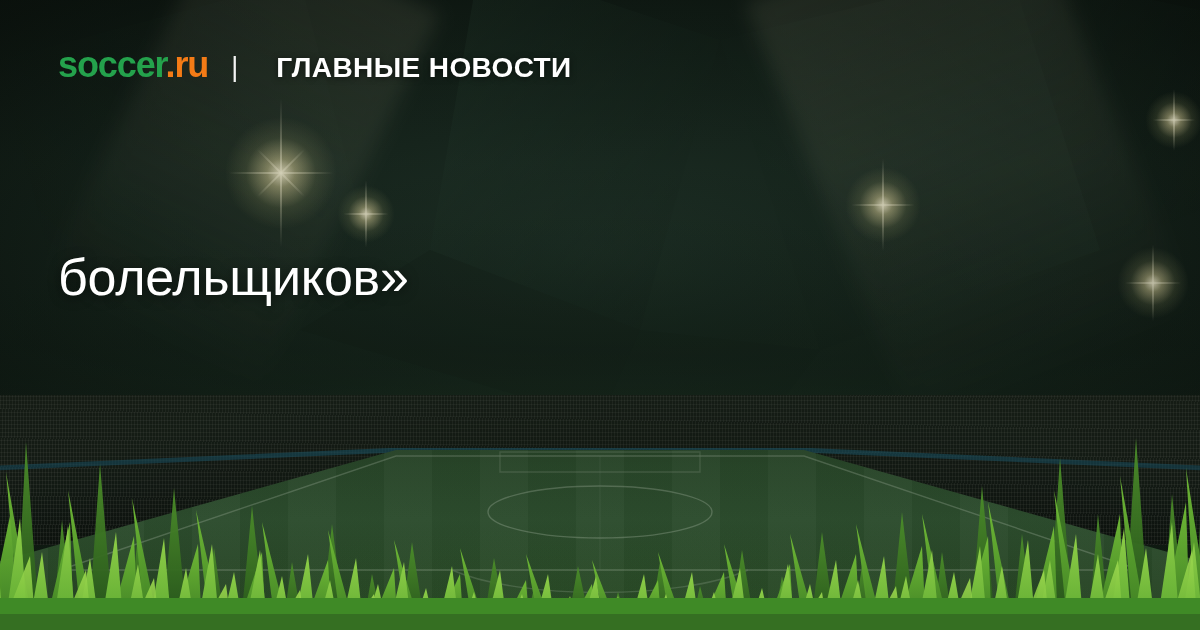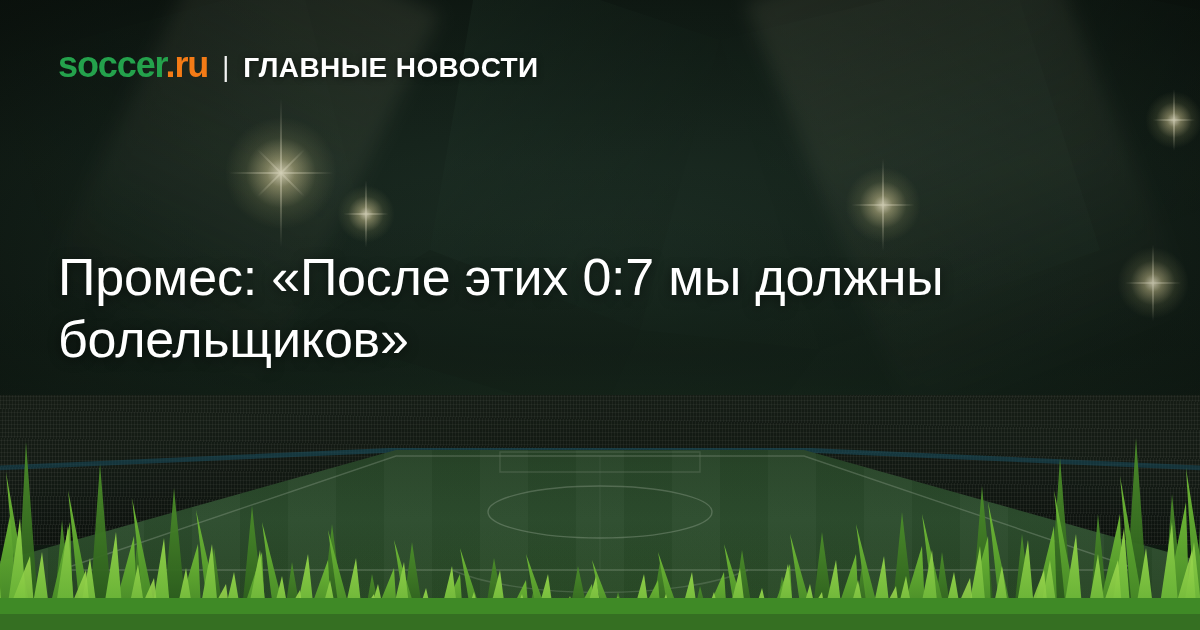--- a/index.html
+++ b/index.html
@@ -105,21 +105,21 @@
   }
   .grass svg { display: block; width: 100%; height: 100%; }
 
   
   .brandbar {
     position: absolute;
     left: 58px;
     top: 47px;
     display: flex;
     align-items: baseline;
-    gap: 14px;
+    gap: 23px;
     z-index: 40;
   }
   .logo {
     font-size: 36px;
     font-weight: bold;
     letter-spacing: -1.1px;
     line-height: 1;
   }
   .logo .soccer { color: #24a24c; }
   .logo .ru { color: #f47b16; }
@@ -131,20 +131,21 @@
     opacity: .95;
     transform: translateY(-1px);
   }
   .kicker {
     color: #ffffff;
     font-size: 28px;
     font-weight: bold;
     letter-spacing: .4px;
     line-height: 1;
     text-shadow: 0 1px 6px rgba(0,0,0,.55);
+    margin-left: 15px;
   }
 
   .headline {
     position: absolute;
     left: 58px;
     top: 212px;
     width: 1090px;
     z-index: 40;
     color: #ffffff;
     font-size: 52px;
@@ -410,17 +411,16 @@
 
   <div class="brandbar">
     <div class="logo">
       <span class="soccer">soccer</span><span class="ru">.ru</span>
     </div>
     <span class="divider">|</span>
     <span class="kicker">ГЛАВНЫЕ НОВОСТИ</span>
   </div>
 
   <h1 class="headline">
-    <span class="ln">Промес: «После этих 0:7 мы должны</span>
     <span class="ln">болельщиков»</span>
   </h1>
 
 </div>
 
 </body></html>

